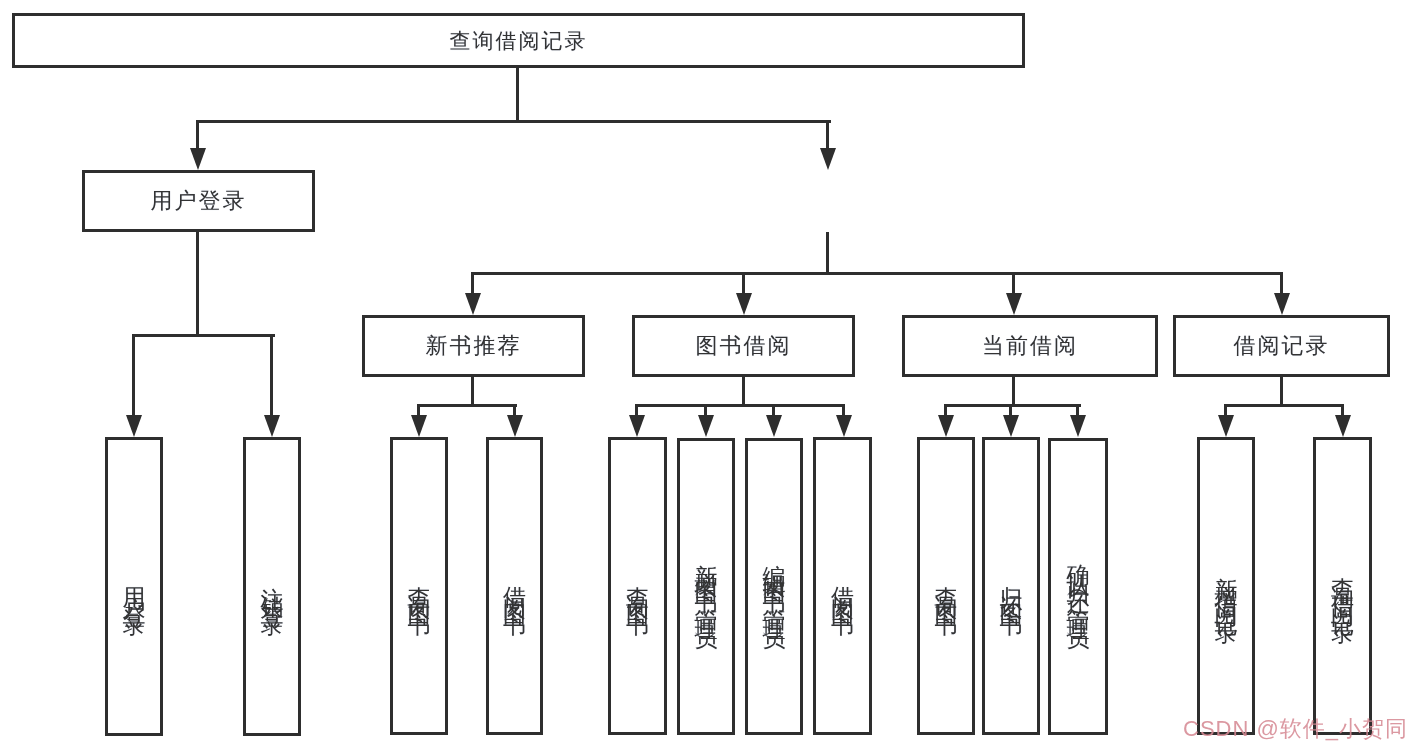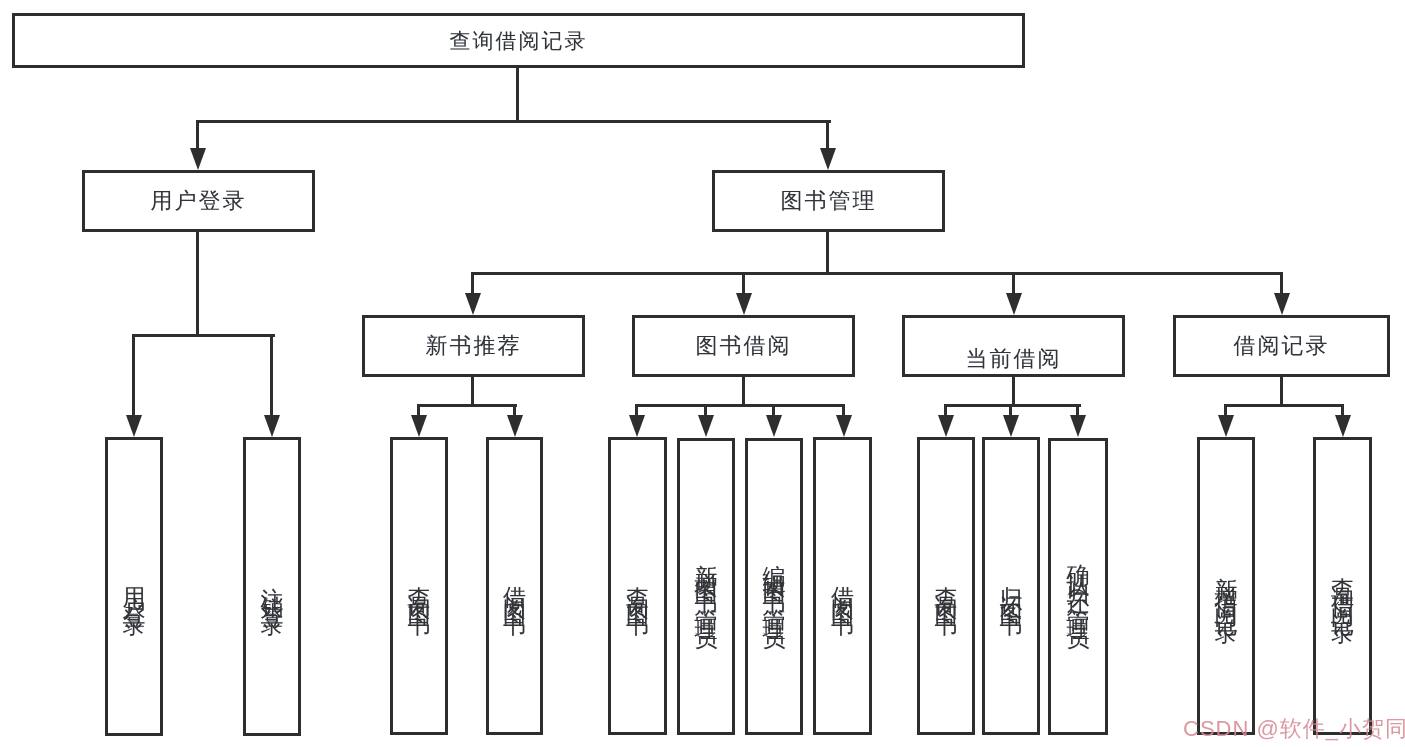--- a/index.html
+++ b/index.html
@@ -43,23 +43,20 @@
   <div class="line" style="left:516px;top:68px;width:3px;height:55px;"></div>
   <div class="line" style="left:196px;top:120px;width:635px;height:3px;"></div>
   <div class="line" style="left:196px;top:120px;width:3px;height:32px;"></div>
   <div class="arrow" style="left:190px;top:148px;"></div>
   <div class="line" style="left:826px;top:120px;width:3px;height:32px;"></div>
   <div class="arrow" style="left:820px;top:148px;"></div>
 
   <div class="box" style="left:82px;top:170px;width:233px;height:62px;">
     <span class="hlabel">用户登录</span>
   </div>
-  <div class="box" style="left:712px;top:170px;width:233px;height:62px;">
-    <span class="hlabel">图书管理</span>
-  </div>
 
   <div class="line" style="left:196px;top:232px;width:3px;height:105px;"></div>
   <div class="line" style="left:132px;top:334px;width:143px;height:3px;"></div>
   <div class="line" style="left:132px;top:334px;width:3px;height:83px;"></div>
   <div class="arrow" style="left:126px;top:415px;"></div>
   <div class="line" style="left:270px;top:334px;width:3px;height:83px;"></div>
   <div class="arrow" style="left:264px;top:415px;"></div>
 
   <div class="line" style="left:826px;top:232px;width:3px;height:43px;"></div>
   <div class="line" style="left:471px;top:272px;width:812px;height:3px;"></div>
@@ -71,21 +68,21 @@
   <div class="arrow" style="left:1006px;top:293px;"></div>
   <div class="line" style="left:1280px;top:272px;width:3px;height:23px;"></div>
   <div class="arrow" style="left:1274px;top:293px;"></div>
 
   <div class="box" style="left:632px;top:315px;width:223px;height:62px;">
     <span class="hlabel">图书借阅</span>
   </div>
   <div class="box" style="left:362px;top:315px;width:223px;height:62px;">
     <span class="hlabel">新书推荐</span>
   </div>
-  <div class="box" style="left:902px;top:315px;width:223px;height:62px;align-items:flex-end;">
+  <div class="box" style="left:902px;top:315px;width:256px;height:62px;">
     <span class="hlabel">当前借阅</span>
   </div>
   <div class="box" style="left:1173px;top:315px;width:217px;height:62px;">
     <span class="hlabel">借阅记录</span>
   </div>
 
   <div class="line" style="left:471px;top:377px;width:3px;height:30px;"></div>
   <div class="line" style="left:417px;top:404px;width:100px;height:3px;"></div>
   <div class="line" style="left:417px;top:404px;width:3px;height:14px;"></div>
   <div class="arrow" style="left:411px;top:415px;"></div>

